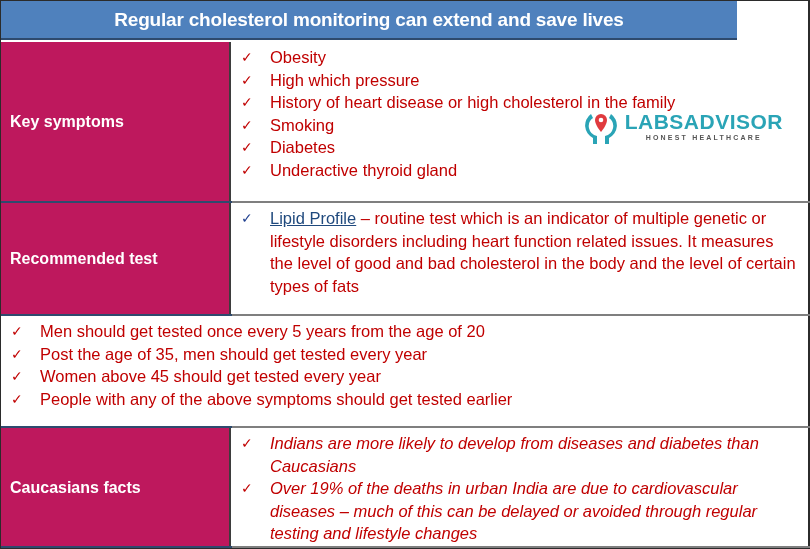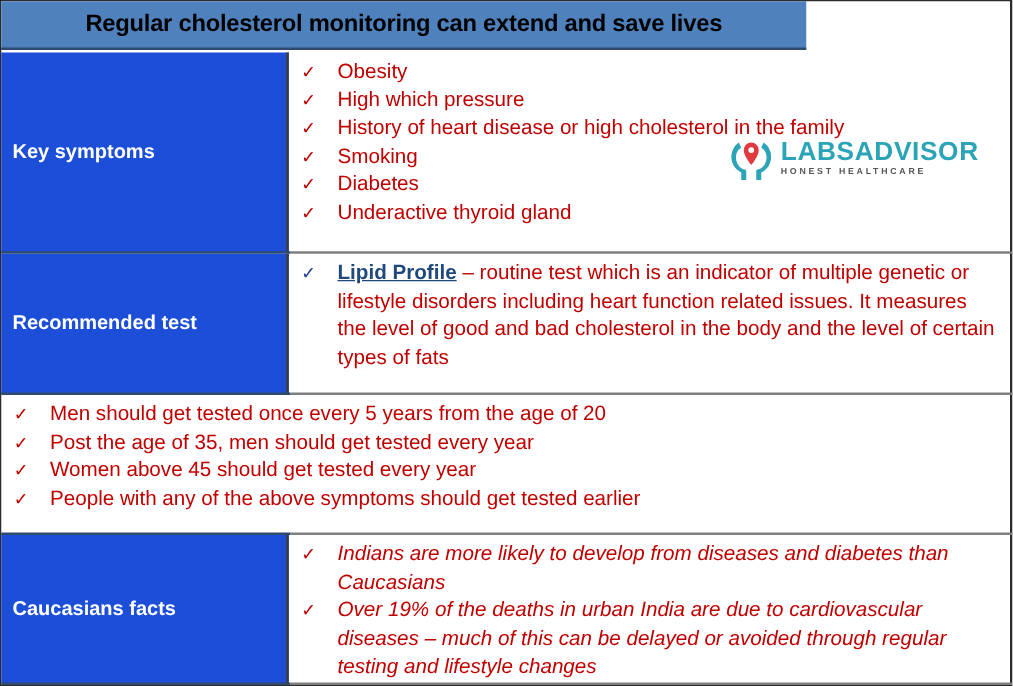--- a/index.html
+++ b/index.html
@@ -5,58 +5,58 @@
     * { box-sizing: border-box; margin: 0; padding: 0; }
     html, body { width: 810px; height: 549px; background: #ffffff; overflow: hidden; }
     body { font-family: "Liberation Sans", sans-serif; position: relative; }
 
     .frame {
       position: absolute; left: 0; top: 0; width: 810px; height: 549px;
       border: 1px solid #2b2b2b;
       border-right: 2px solid #2b2b2b;
     }
     .title-bar {
-      position: absolute; left: 0; top: 0; width: 644px; height: 39px;
+      position: absolute; left: 0; top: 0; width: 736px; height: 39px;
       background: #4f81bd;
       border-bottom: 2px solid #2e4a6e;
-      color: #000000; font-weight: bold; font-size: 19px;
+      color: #ffffff; font-weight: bold; font-size: 19px;
       display: flex; align-items: center; justify-content: center;
       letter-spacing: -0.2px;
     }
     .row {
       position: absolute; left: 0; width: 808px;
       display: flex;
     }
     .label-cell {
       width: 230px; height: 100%;
-      background: #1d4ed8;
+      background: #be185d;
       border-right: 2px solid #3d3d3d;
       color: #ffffff; font-weight: bold; font-size: 16px;
       display: flex; align-items: center; padding-left: 9px;
     }
     .content-cell {
       flex: 1; height: 100%; position: relative;
       padding: 4px 8px 0 10px;
       color: #c00000; font-size: 16.5px; line-height: 22.5px;
     }
     .hline-blue { position: absolute; left: 0; width: 231px; height: 2px; background: #2e4a6e; }
     .hline-grey { position: absolute; left: 231px; width: 578px; height: 2px; background: #7f7f7f; }
 
     .item { display: flex; align-items: flex-start; }
     .check { width: 29px; flex: 0 0 29px; color: #c00000; font-size: 14px; line-height: 22.5px; }
     .check.blue { color: #1f3f8f; }
     .text { flex: 1; }
     .italic .text { font-style: italic; }
-    .link { color: #1f497d; font-weight: bold; text-decoration: underline; }
+    .link { color: #1f497d; font-weight: normal; text-decoration: underline; }
 
     .logo {
       position: absolute; right: 25px; top: 103px; height: 44px;
       display: flex; align-items: center; gap: 6px;
     }
-    .logo-text { display: flex; flex-direction: column; align-items: flex-start; }
+    .logo-text { display: flex; flex-direction: column; align-items: center; }
     .logo-main { color: #2aa4b6; font-weight: bold; font-size: 21px; letter-spacing: 0.5px; line-height: 22px; }
     .logo-sub { color: #555555; font-weight: bold; font-size: 7px; letter-spacing: 2.2px; line-height: 9px; }
   </style>
 </head>
 <body>
 
 <div class="frame">
 
   <div class="title-bar">Regular cholesterol monitoring can extend and save lives</div>
 

